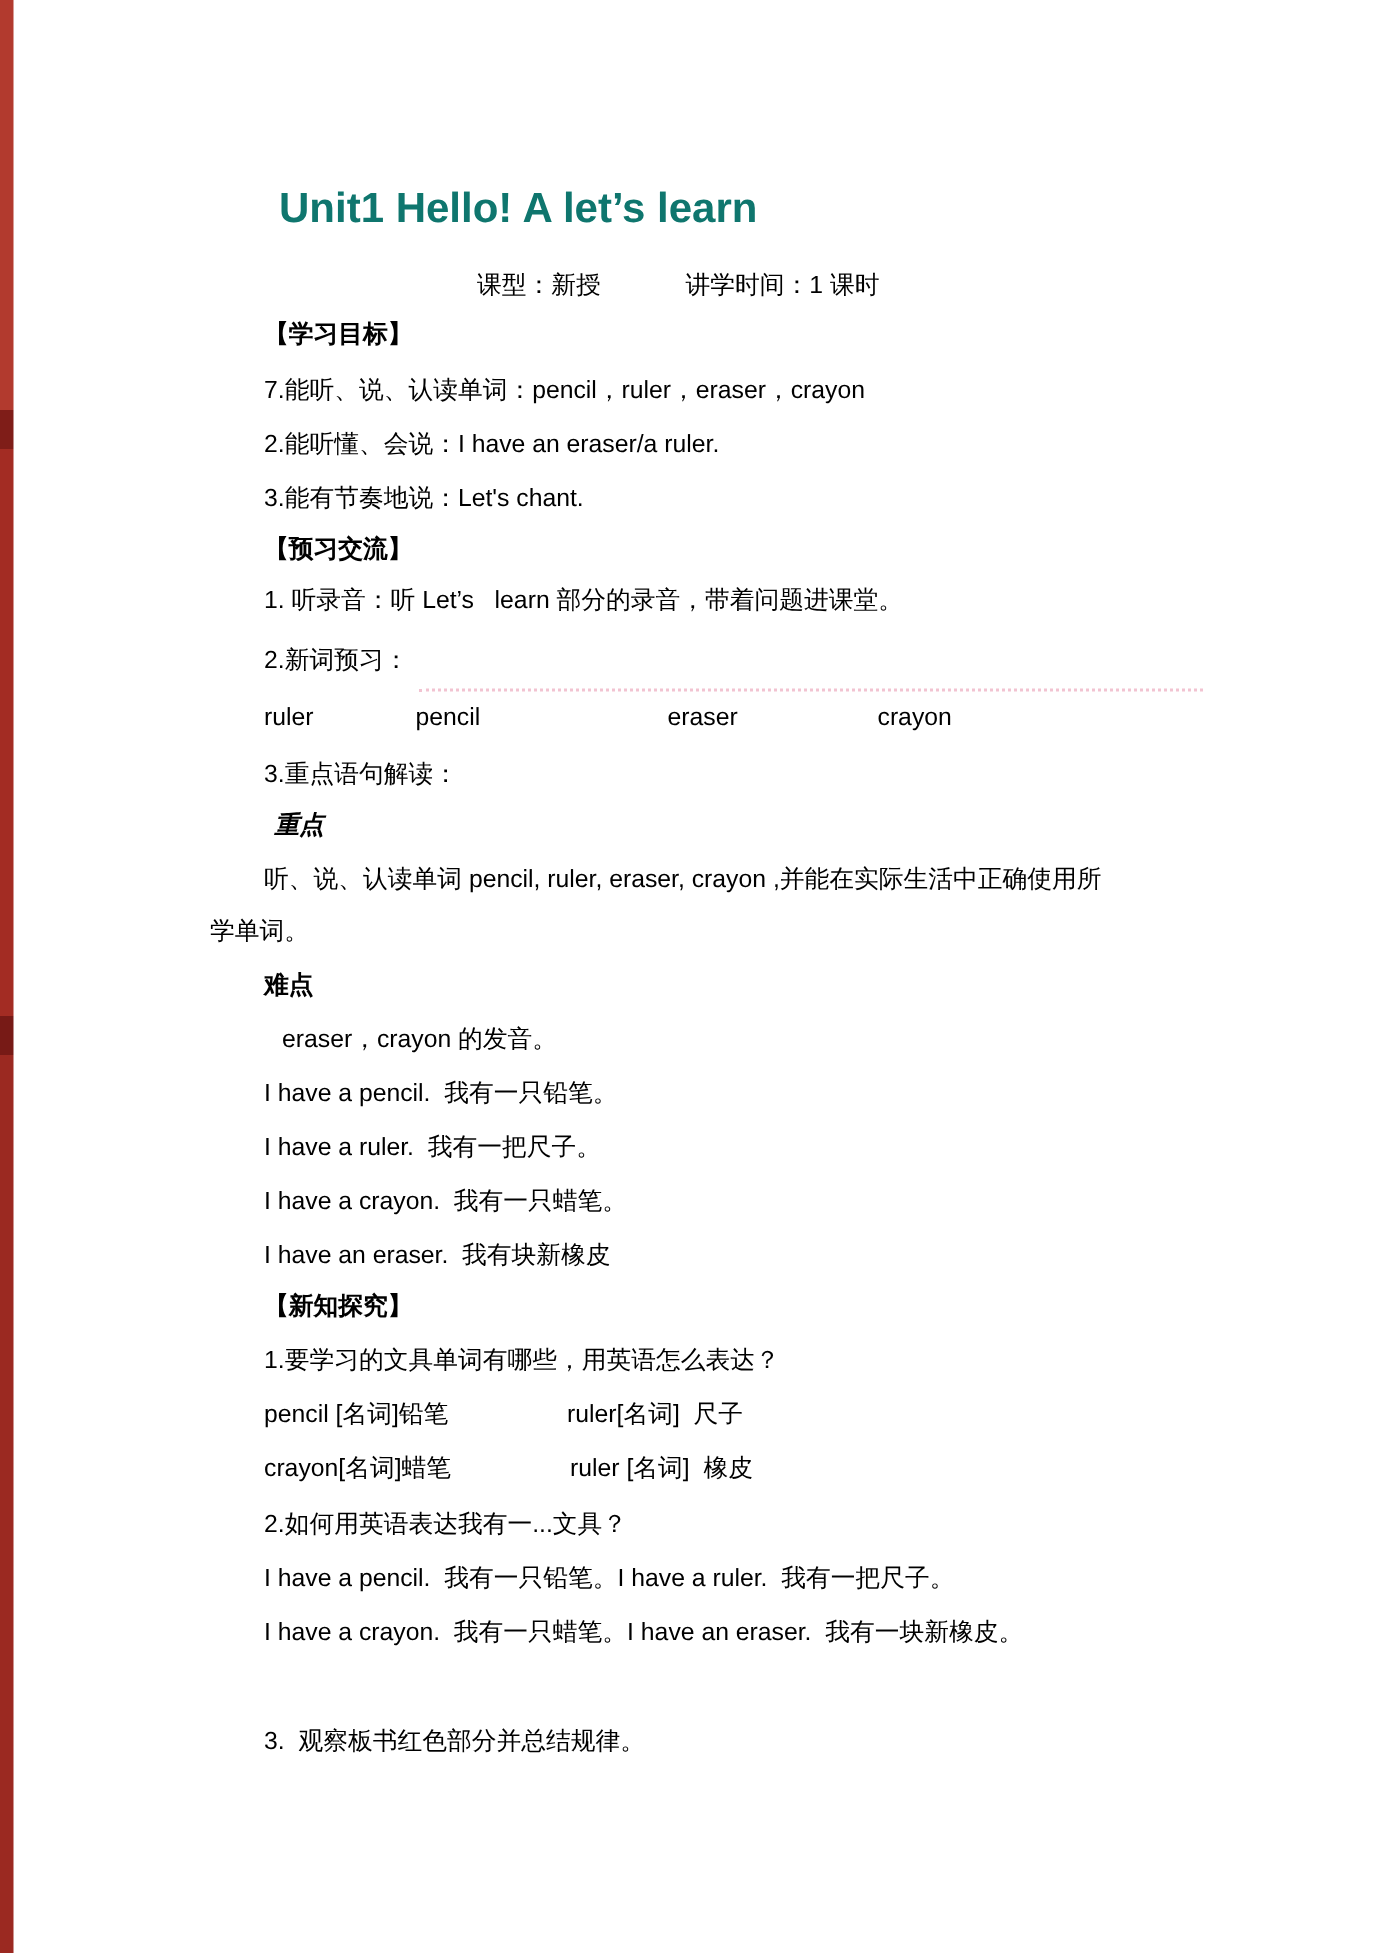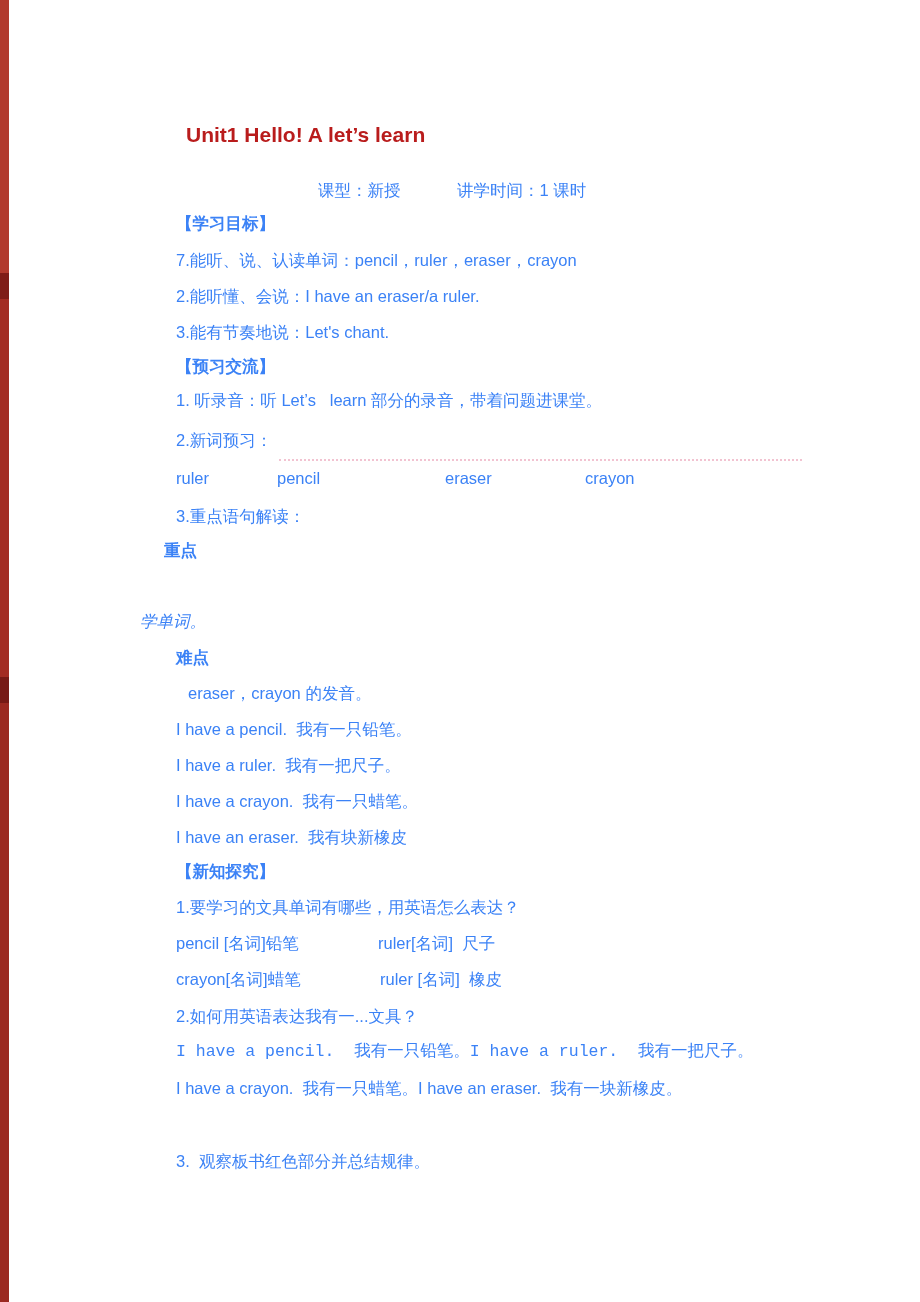--- a/index.html
+++ b/index.html
@@ -19,29 +19,29 @@
       #7f1d18 21%, #7f1d18 23%,
       #a32c23 23%, #a32c23 52%,
       #771a16 52%, #771a16 54%,
       #9b2921 54%, #9b2921 100%);
   }
   .line {
     position:absolute;
     white-space:pre;
     font-size:16.5px;
     line-height:1.25;
-    color:#3b82f6;
+    color:#000000;
   }
   .bold { font-weight:700; }
   .title {
     position:absolute;
     white-space:pre;
     font-weight:700;
-    font-size:21px;
-    color:#b91c1c;
+    font-size:28px;
+    color:#0f766e;
   }
   .dotted-rule {
     position:absolute;
     height:0;
     border-top:2px dotted #f2c3d1;
   }
 </style>
 </head>
 <body>
 
@@ -65,37 +65,38 @@
 
   <div class="dotted-rule" style="left:279px; top:459px; width:523px;"></div>
 
   <div class="line" style="left:176px; top:468px;">ruler</div>
   <div class="line" style="left:277px; top:468px;">pencil</div>
   <div class="line" style="left:445px; top:468px;">eraser</div>
   <div class="line" style="left:585px; top:468px;">crayon</div>
 
   <div class="line" style="left:176px; top:506px;">3.重点语句解读：</div>
 
-  <div class="line bold" style="left:164px; top:540px;">重点</div>
-  <div class="line" style="left:140px; top:611px;font-style:italic;">学单词。</div>
+  <div class="line bold" style="left:183px; top:540px;font-style:italic;">重点</div>
+  <div class="line" style="left:176px; top:576px;">听、说、认读单词 pencil, ruler, eraser, crayon ,并能在实际生活中正确使用所</div>
+  <div class="line" style="left:140px; top:611px;">学单词。</div>
 
   <div class="line bold" style="left:176px; top:647px;">难点</div>
   <div class="line" style="left:176px; top:683px;margin-left:12px;">eraser，crayon 的发音。</div>
 
   <div class="line" style="left:176px; top:719px;">I have a pencil.  我有一只铅笔。</div>
   <div class="line" style="left:176px; top:755px;">I have a ruler.  我有一把尺子。</div>
   <div class="line" style="left:176px; top:791px;">I have a crayon.  我有一只蜡笔。</div>
   <div class="line" style="left:176px; top:827px;">I have an eraser.  我有块新橡皮</div>
 
   <div class="line bold" style="left:176px; top:861px;">【新知探究】</div>
   <div class="line" style="left:176px; top:897px;">1.要学习的文具单词有哪些，用英语怎么表达？</div>
 
   <div class="line" style="left:176px; top:933px;">pencil [名词]铅笔</div>
   <div class="line" style="left:378px; top:933px;">ruler[名词]  尺子</div>
   <div class="line" style="left:176px; top:969px;">crayon[名词]蜡笔</div>
   <div class="line" style="left:380px; top:969px;">ruler [名词]  橡皮</div>
 
   <div class="line" style="left:176px; top:1006px;">2.如何用英语表达我有一...文具？</div>
-  <div class="line" style="left:176px; top:1042px;font-family:Liberation Mono, monospace;">I have a pencil.  我有一只铅笔。I have a ruler.  我有一把尺子。</div>
+  <div class="line" style="left:176px; top:1042px;">I have a pencil.  我有一只铅笔。I have a ruler.  我有一把尺子。</div>
   <div class="line" style="left:176px; top:1078px;">I have a crayon.  我有一只蜡笔。I have an eraser.  我有一块新橡皮。</div>
   <div class="line" style="left:176px; top:1151px;">3.  观察板书红色部分并总结规律。</div>
 
 </div>
 
 </body></html>

